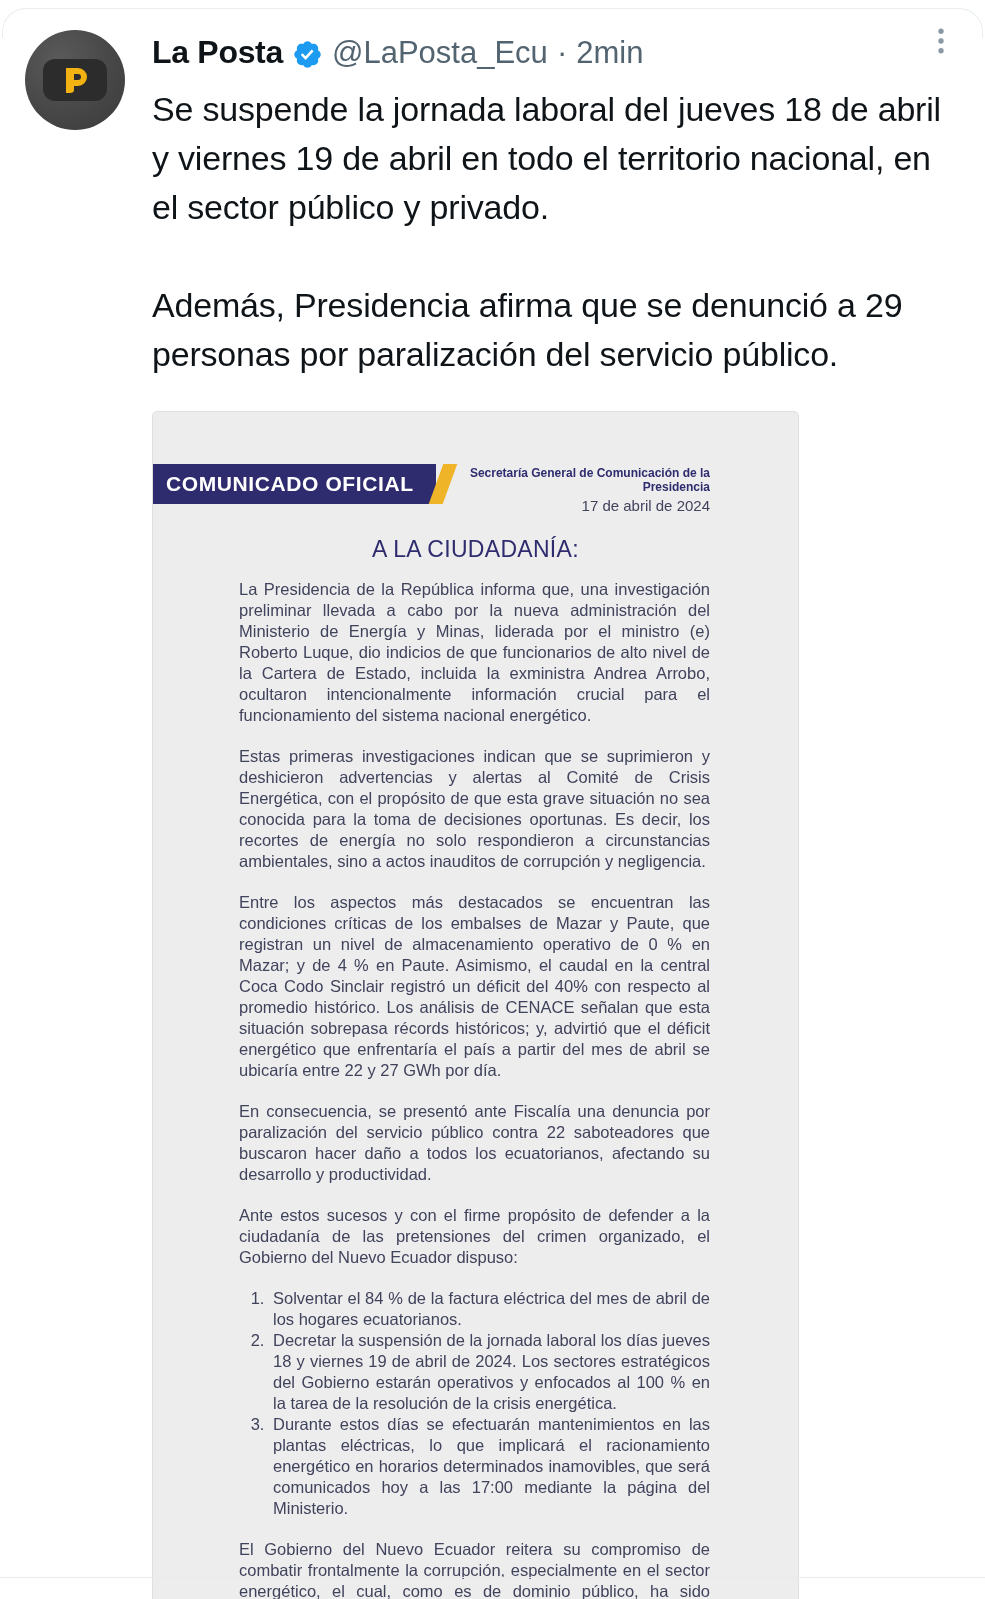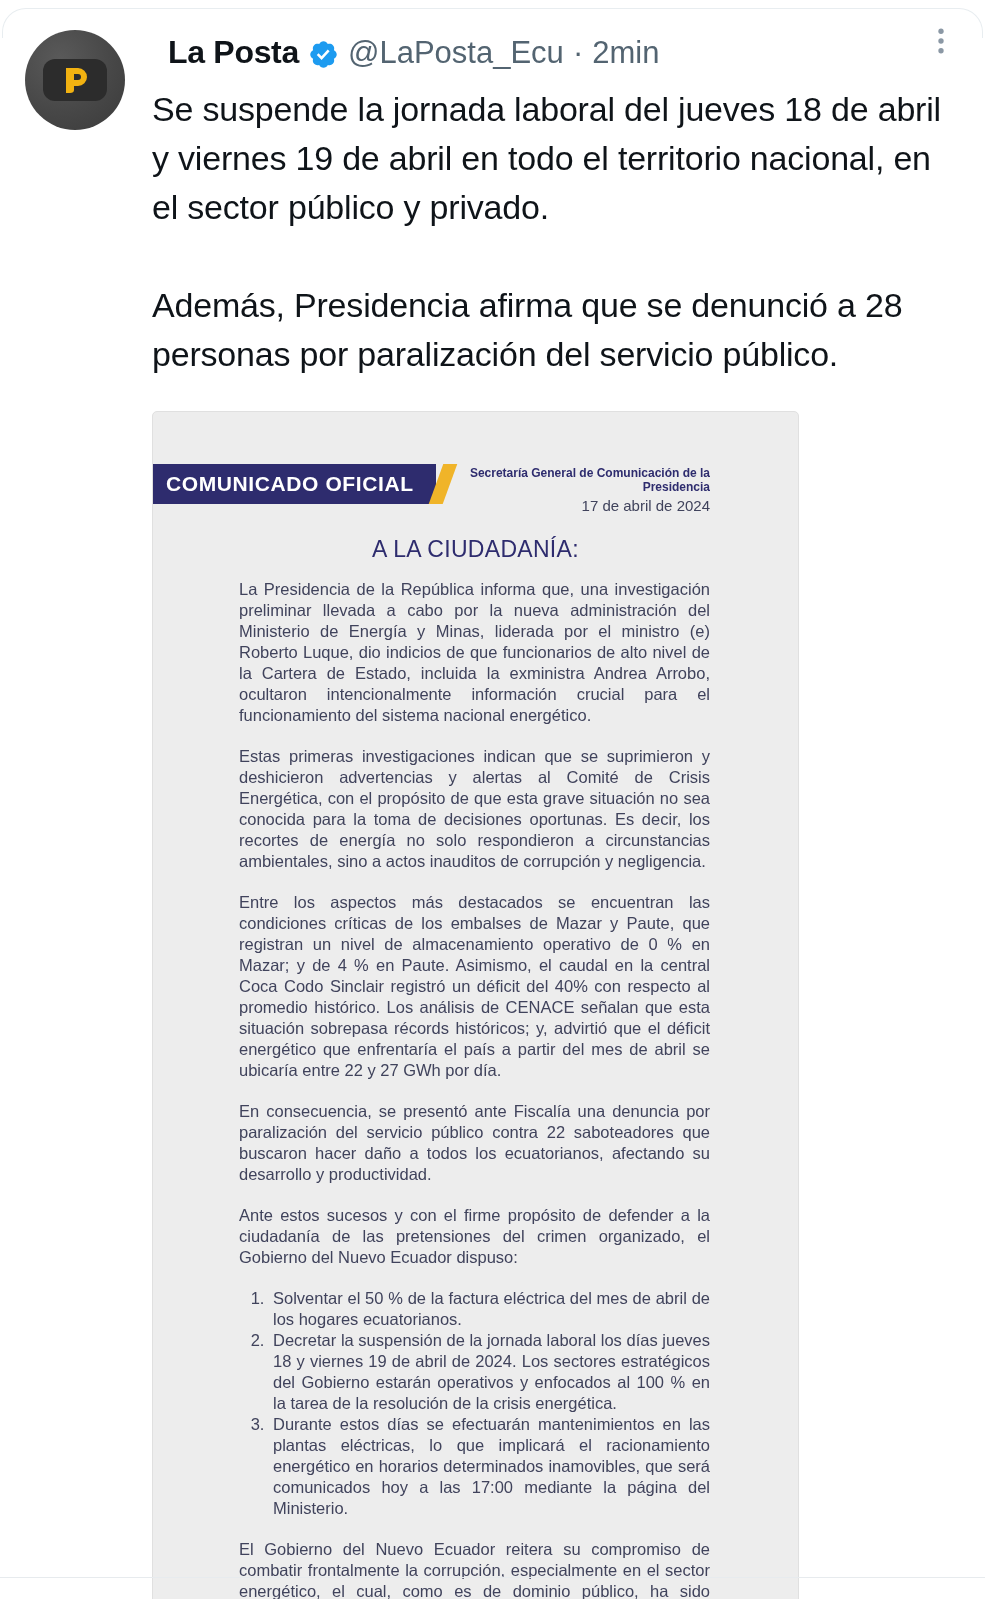--- a/index.html
+++ b/index.html
@@ -14,21 +14,21 @@
   .tweet{ display:flex; padding:30px 25px 0 25px; }
   .avatar-col{ width:100px; flex:0 0 100px; margin-right:27px; }
   .avatar{ width:100px; height:100px; border-radius:50%;
     background:radial-gradient(circle at 35% 30%, #5a5a5a 0%, #474747 55%, #3a3a3a 100%);
     display:flex; align-items:center; justify-content:center; }
   .avatar-plate{ width:64px; height:42px; background:#2c2c2c; border-radius:12px;
     display:flex; align-items:center; justify-content:center; }
 
   .content-col{ flex:1; min-width:0; }
 
-  .tweet-header{ display:flex; align-items:center; gap:9px; margin-top:4px;margin-left:16px; }
+  .tweet-header{ display:flex; align-items:center; gap:9px; margin-top:4px; }
   .name{ font-size:32px; font-weight:bold; color:var(--text_primary); letter-spacing:-0.3px; }
   .badge{ width:31px; height:31px; flex:0 0 auto; margin-top:3px; }
   .handle, .sep, .time{ font-size:31px; color:var(--text_secondary); font-weight:400; }
   .more-btn{ margin-left:auto; background:none; border:none; cursor:pointer; padding:4px; margin-top:-20px; }
 
   .tweet-body{ margin-top:14px; }
   .tweet-body p{ font-size:34px; line-height:49px; color:var(--text_primary); letter-spacing:-0.2px; margin-bottom:49px;margin-top:9px; }
   .tweet-body p:last-child{ margin-bottom:0; }
 
   
@@ -97,21 +97,21 @@
           <svg width="30" height="34" viewBox="0 0 24 28">
             <circle cx="12" cy="6" r="2.2" fill="#8b98a5"></circle>
             <circle cx="12" cy="14" r="2.2" fill="#8b98a5"></circle>
             <circle cx="12" cy="22" r="2.2" fill="#8b98a5"></circle>
           </svg>
         </button>
       </header>
 
       <div class="tweet-body">
         <p>Se suspende la jornada laboral del jueves 18 de abril y viernes 19 de abril en todo el territorio nacional, en el sector público y privado.</p>
-        <p>Además, Presidencia afirma que se denunció a 28 personas por paralización del servicio público.</p>
+        <p>Además, Presidencia afirma que se denunció a 29 personas por paralización del servicio público.</p>
       </div>
 
       <figure class="card">
         <div class="doc-header">
           <div class="band-wrap">
             <span class="band">COMUNICADO OFICIAL</span>
             <span class="band-slash"></span>
           </div>
           <div class="doc-meta">
             <div class="doc-org">Secretaría General de Comunicación de la Presidencia</div>
@@ -125,21 +125,21 @@
           <div>
 
           <p>La Presidencia de la República informa que, una investigación preliminar llevada a cabo por la nueva administración del Ministerio de Energía y Minas, liderada por el ministro (e) Roberto Luque, dio indicios de que funcionarios de alto nivel de la Cartera de Estado, incluida la exministra Andrea Arrobo, ocultaron intencionalmente información crucial para el funcionamiento del sistema nacional energético.</p>
               <p>Estas primeras investigaciones indican que se suprimieron y deshicieron advertencias y alertas al Comité de Crisis Energética, con el propósito de que esta grave situación no sea conocida para la toma de decisiones oportunas. Es decir, los recortes de energía no solo respondieron a circunstancias ambientales, sino a actos inauditos de corrupción y negligencia.</p>
               <p>Entre los aspectos más destacados se encuentran las condiciones críticas de los embalses de Mazar y Paute, que registran un nivel de almacenamiento operativo de 0 % en Mazar; y de 4 % en Paute. Asimismo, el caudal en la central Coca Codo Sinclair registró un déficit del 40% con respecto al promedio histórico. Los análisis de CENACE señalan que esta situación sobrepasa récords históricos; y, advirtió que el déficit energético que enfrentaría el país a partir del mes de abril se ubicaría entre 22 y 27 GWh por día.</p>
               <p>En consecuencia, se presentó ante Fiscalía una denuncia por paralización del servicio público contra 22 saboteadores que buscaron hacer daño a todos los ecuatorianos, afectando su desarrollo y productividad.</p>
               <p>Ante estos sucesos y con el firme propósito de defender a la ciudadanía de las pretensiones del crimen organizado, el Gobierno del Nuevo Ecuador dispuso:</p>
             </div>
           <ol>
 
-          <li>Solventar el 50 % de la factura eléctrica del mes de abril de los hogares ecuatorianos.</li>
+          <li>Solventar el 84 % de la factura eléctrica del mes de abril de los hogares ecuatorianos.</li>
               <li>Decretar la suspensión de la jornada laboral los días jueves 18 y viernes 19 de abril de 2024. Los sectores estratégicos del Gobierno estarán operativos y enfocados al 100 % en la tarea de la resolución de la crisis energética.</li>
               <li>Durante estos días se efectuarán mantenimientos en las plantas eléctricas, lo que implicará el racionamiento energético en horarios determinados inamovibles, que será comunicados hoy a las 17:00 mediante la página del Ministerio.</li>
             </ol>
           <p>El Gobierno del Nuevo Ecuador reitera su compromiso de combatir frontalmente la corrupción, especialmente en el sector energético, el cual, como es de dominio público, ha sido utilizado por funcionarios de intencionalmente anteriores para sacar beneficios personales.</p>
         </div>
 
         <div class="doc-footer">
           <svg width="74" height="88" viewBox="0 0 80 96">
             <path d="M6 24 Q20 8 34 17 L40 11 L46 17 Q60 8 74 24 Q60 19 48 24 L40 20 L32 24 Q20 19 6 24 Z" fill="#3a2a1a"></path>
             <circle cx="40" cy="13" r="4" fill="#3a2a1a"></circle>

